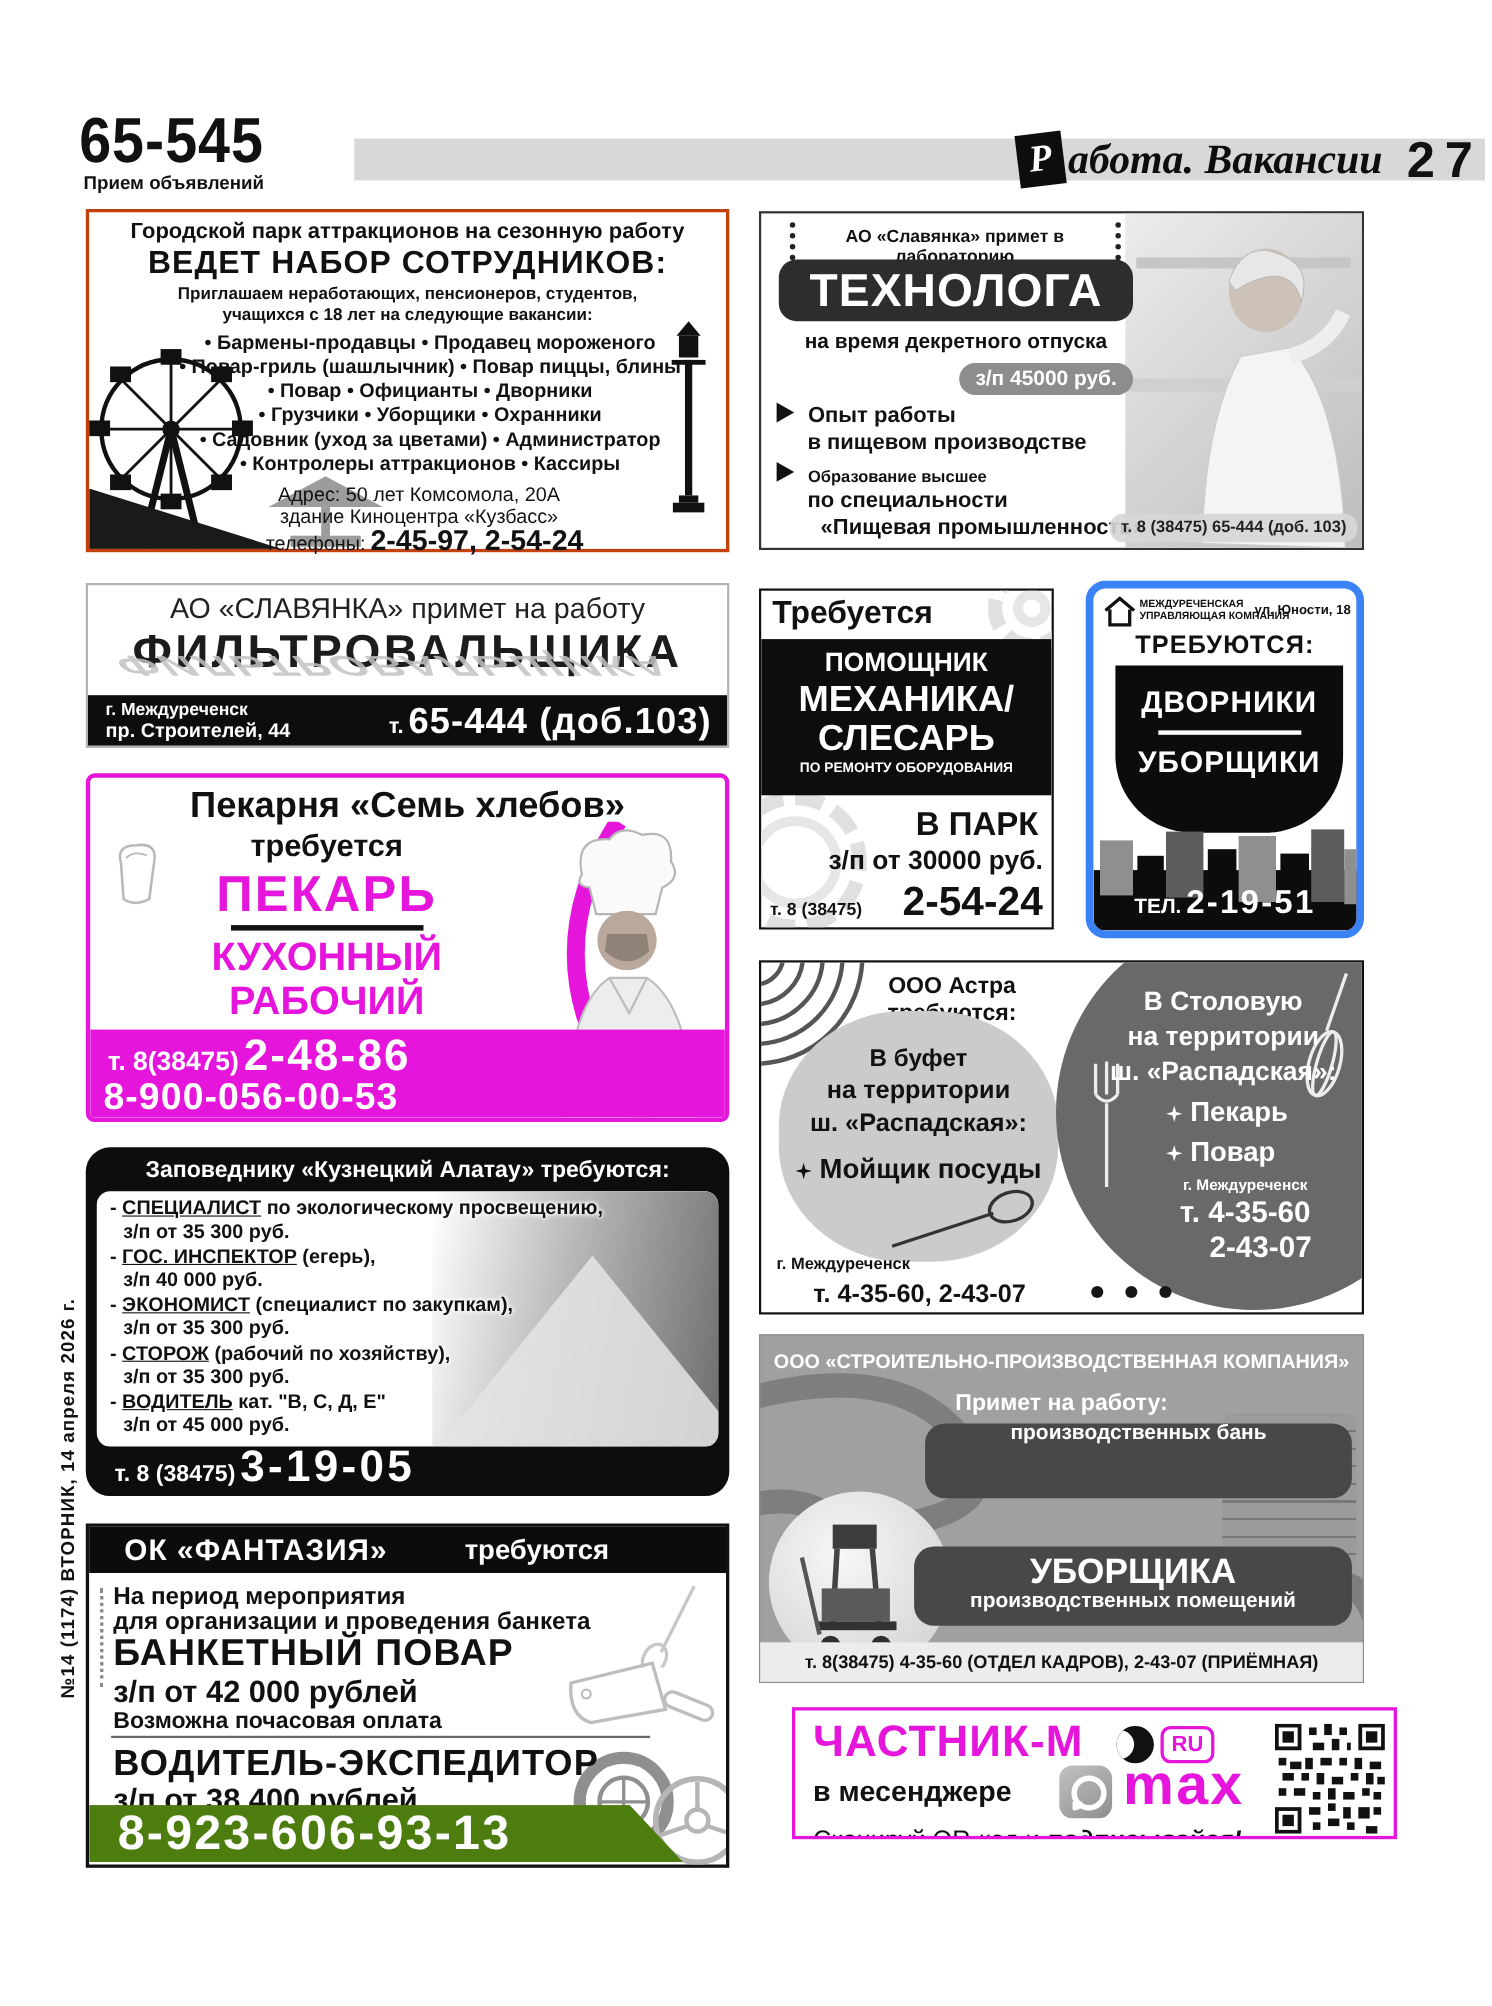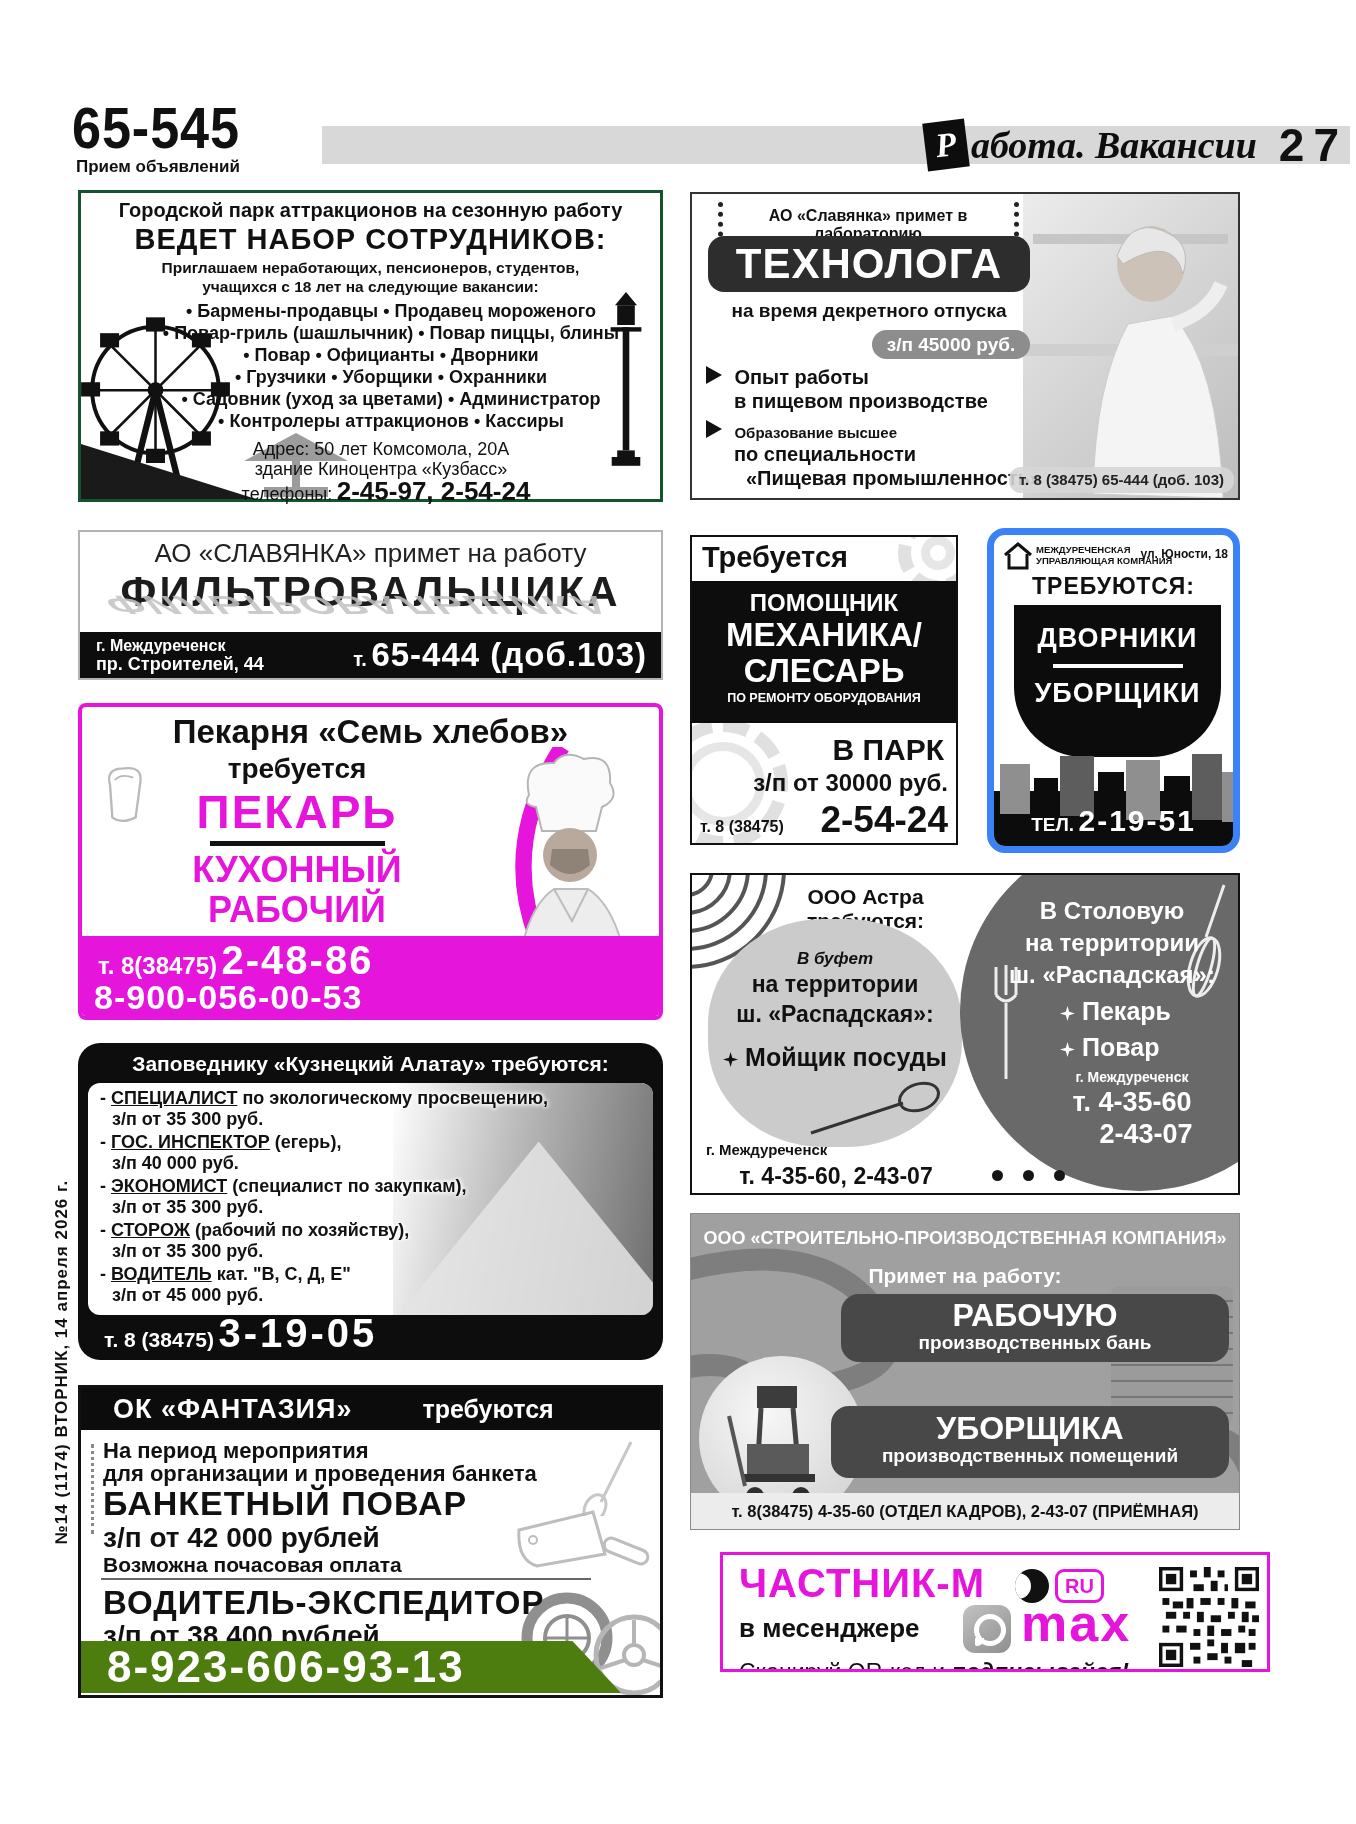--- a/index.html
+++ b/index.html
@@ -43,21 +43,21 @@
       <div class="diamond">
         <span class="serif white" style="font-style:italic;font-weight:700;font-size:34px;">Р</span>
       </div>
       <span class="serif" style="font-style:italic;font-weight:700;font-size:38px;margin-right:22px;color:#0d0d0d;">абота. Вакансии</span>
       <span class="w900" style="font-size:46px;letter-spacing:9px;margin-right:2px;">27</span>
     </div>
   </div>
 
   <div class="abs w900" style="left:62px;top:1362px;transform:translate(-50%,-50%) rotate(-90deg);white-space:nowrap;font-size:17px;letter-spacing:1px;">№14 (1174) ВТОРНИК, 14 апреля 2026 г.</div>
 
-  <div class="ad" style="left:78px;top:190px;width:585px;height:312px;border:3px solid #14532d;">
+  <div class="ad" style="left:78px;top:190px;width:585px;height:312px;border:3px solid #c2410c;">
     <svg class="abs" style="left:-8px;top:118px;" width="165" height="190" viewBox="0 0 100 120">
       <circle cx="50" cy="50" r="40" fill="none" stroke="#111" stroke-width="2.5"></circle>
       <g stroke="#111" stroke-width="1.6">
         <line x1="50" y1="10" x2="50" y2="90"></line>
           <line x1="10" y1="50" x2="90" y2="50"></line>
         <line x1="22" y1="22" x2="78" y2="78"></line>
           <line x1="78" y1="22" x2="22" y2="78"></line>
       </g>
       <circle cx="50" cy="50" r="5" fill="#111"></circle>
       <g fill="#111">
@@ -256,21 +256,21 @@
         <circle cx="0" cy="0" r="26"></circle>
           <circle cx="0" cy="0" r="44"></circle>
           <circle cx="0" cy="0" r="62"></circle>
           <circle cx="0" cy="0" r="80"></circle>
           <circle cx="0" cy="0" r="98"></circle>
       </g>
       <circle cx="108" cy="116" r="40" fill="#8a8a8a"></circle>
     </svg>
     <div class="abs w800 ctr" style="left:66px;top:10px;width:215px;font-size:21px;">ООО Астра требуются:</div>
     <div class="abs" style="left:16px;top:44px;width:254px;height:228px;background:#cbcbcb;border-radius:115px/105px;">
-      <div class="w800 ctr" style="font-size:17px;margin-top:30px;font-style:italic;">В буфет</div>
+      <div class="w800 ctr" style="font-size:22px;margin-top:30px;">В буфет</div>
       <div class="w800 ctr" style="font-size:23px;line-height:30px;">на территории</div>
       <div class="w800 ctr" style="font-size:23px;line-height:30px;">ш. «Распадская»:</div>
       <div class="ctr" style="margin-top:14px;white-space:nowrap;">
         <span class="star"></span><span class="w800" style="font-size:25px;">Мойщик посуды</span>
       </div>
       <svg style="position:absolute;left:95px;top:162px;" width="140" height="60" viewBox="0 0 140 60">
         <line x1="8" y1="52" x2="100" y2="22" stroke="#333" stroke-width="3"></line>
         <ellipse cx="116" cy="16" rx="20" ry="13" fill="none" stroke="#333" stroke-width="3" transform="rotate(-18 116 16)"></ellipse>
       </svg>
     </div>
@@ -356,21 +356,20 @@
       <g fill="none" stroke="#7e7e7e" stroke-width="22">
         <path d="M-20 60 Q120 20 180 90 Q230 150 140 170"></path>
         <path d="M-30 160 Q60 130 90 200 Q110 260 40 280"></path>
         <path d="M480 240 Q540 200 560 260"></path>
       </g>
     </svg>
     <div class="abs w800 white ctr" style="left:0;top:14px;width:100%;font-size:18px;">ООО «СТРОИТЕЛЬНО-ПРОИЗВОДСТВЕННАЯ КОМПАНИЯ»</div>
     <div class="abs w800 white ctr" style="left:0;top:50px;width:100%;font-size:21px;">Примет на работу:</div>
     <div class="abs" style="left:420px;top:72px;width:122px;height:138px;border-radius:8px;background:repeating-linear-gradient(180deg,#9b9b9b 0 14px,#777 14px 16px),linear-gradient(135deg,#999,#666);"></div>
     <div class="abs" style="left:150px;top:80px;width:388px;height:68px;background:#484848;border-radius:18px;">
-      <div class="w900 white ctr" style="font-size:32px;margin-top:3px;">РАБОЧУЮ</div>
       <div class="w800 white ctr" style="font-size:19px;margin-top:-2px;">производственных бань</div>
     </div>
     <div class="abs" style="left:8px;top:142px;width:165px;height:165px;border-radius:50%;background:radial-gradient(circle at 40% 35%,#f7f7f7,#cdcdcd);">
       <svg width="165" height="165" viewBox="0 0 165 165">
         <rect x="58" y="30" width="40" height="22" fill="#3c3c3c"></rect>
         <line x1="62" y1="52" x2="58" y2="120" stroke="#444" stroke-width="5"></line>
         <line x1="94" y1="52" x2="100" y2="120" stroke="#444" stroke-width="5"></line>
         <rect x="48" y="88" width="62" height="30" fill="#5a5a5a"></rect>
         <rect x="44" y="118" width="72" height="8" fill="#333"></rect>
         <circle cx="56" cy="140" r="9" fill="#2e2e2e"></circle>

